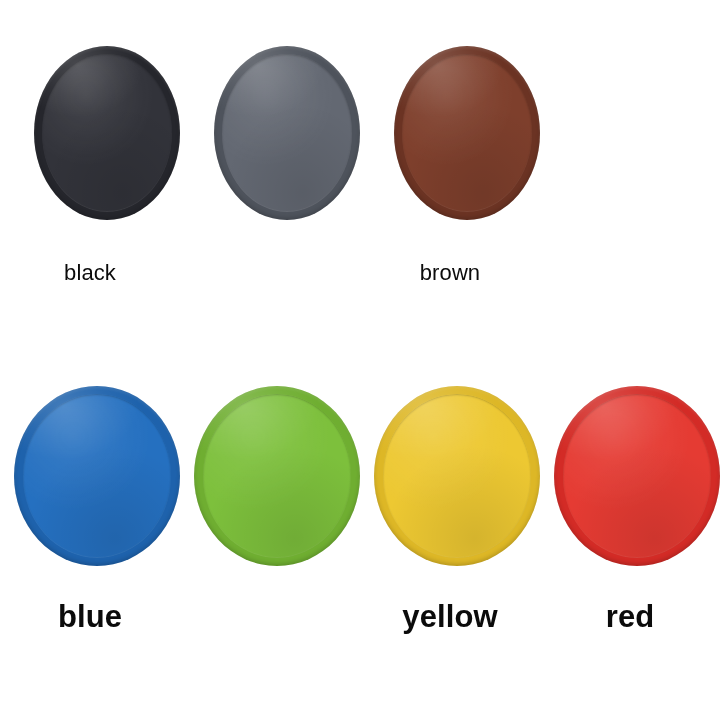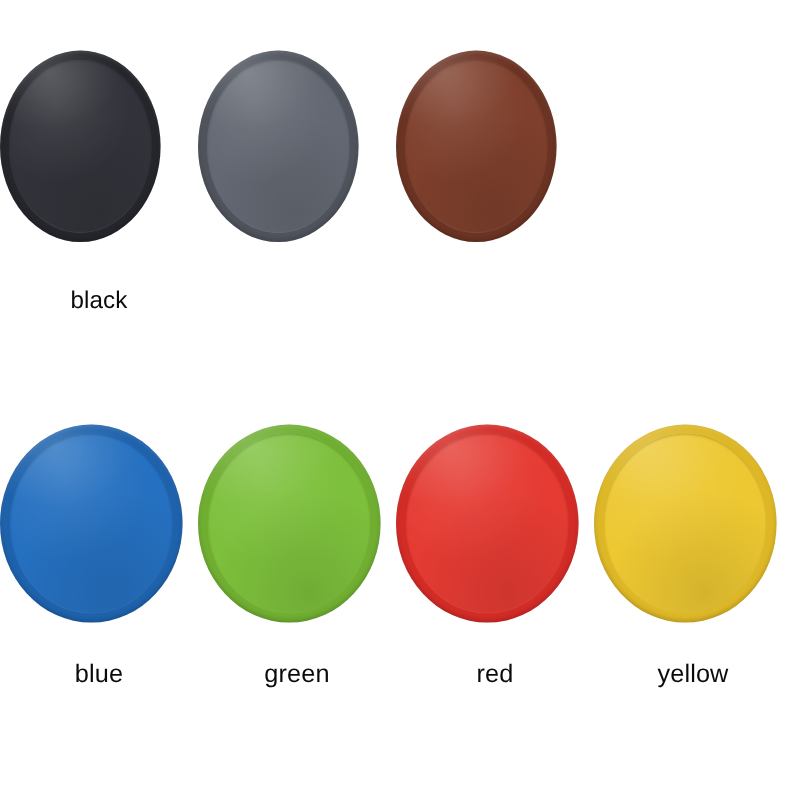--- a/index.html
+++ b/index.html
@@ -35,21 +35,21 @@
 
   .swatch-row.row-top  { top: 46px;  height: 260px; }
   .swatch-row.row-bottom { top: 386px; height: 260px; }
 
   .swatch-cell {
     position: relative;
     width: 180px;
     height: 100%;
     display: flex;
     flex-direction: column;
-    align-items: flex-start;
+    align-items: flex-end;
   }
 
   
   .disc-wrap {
     position: relative;
     display: block;
   }
 
   .row-top .disc-wrap {
     width: 146px;
@@ -121,22 +121,22 @@
     white-space: nowrap;
     letter-spacing: 0.1px;
   }
   .row-top .swatch-label {
     top: 214px;
     font-size: 22px;
     font-weight: 400;
   }
   .row-bottom .swatch-label {
     top: 213px;
-    font-size: 23px;
-    font-weight: 400;
+    font-size: 31px;
+    font-weight: 700;
   }
 </style>
 </head>
 <body style="background: rgb(255, 255, 255);">
 
 <div id="swatch-board">
 
   <div class="swatch-row row-top">
 
     <div class="swatch-cell">
@@ -153,53 +153,53 @@
         <div class="disc-gloss"></div>
       </div>
     </div>
 
 
     <div class="swatch-cell">
       <div class="disc-wrap">
         <div class="disc" style="--face: #7E3F2C; --rim: #6B3323;"></div>
         <div class="disc-gloss"></div>
       </div>
+      <div class="swatch-label">brown</div>
     </div>
 
   </div>
 
   <div class="swatch-row row-bottom">
 
     <div class="swatch-cell">
       <div class="disc-wrap">
         <div class="disc" style="--face: #2570C0; --rim: #1E62AC;"></div>
         <div class="disc-gloss"></div>
       </div>
       <div class="swatch-label">blue</div>
     </div>
 
     <div class="swatch-cell">
       <div class="disc-wrap">
         <div class="disc" style="--face: #7DC03C; --rim: #6FAE31;"></div>
         <div class="disc-gloss"></div>
       </div>
-      <div class="swatch-label">green</div>
+    </div>
+
+    <div class="swatch-cell">
+      <div class="disc-wrap">
+        <div class="disc" style="--face: #EDC832; --rim: #DDB726;"></div>
+        <div class="disc-gloss"></div>
+      </div>
+      <div class="swatch-label">yellow</div>
     </div>
 
     <div class="swatch-cell">
       <div class="disc-wrap">
         <div class="disc" style="--face: #E53B33; --rim: #D32B26;"></div>
         <div class="disc-gloss"></div>
       </div>
       <div class="swatch-label">red</div>
     </div>
 
-    <div class="swatch-cell">
-      <div class="disc-wrap">
-        <div class="disc" style="--face: #EDC832; --rim: #DDB726;"></div>
-        <div class="disc-gloss"></div>
-      </div>
-      <div class="swatch-label">yellow</div>
-    </div>
-
   </div>
 
 </div>
 
 </body></html>

